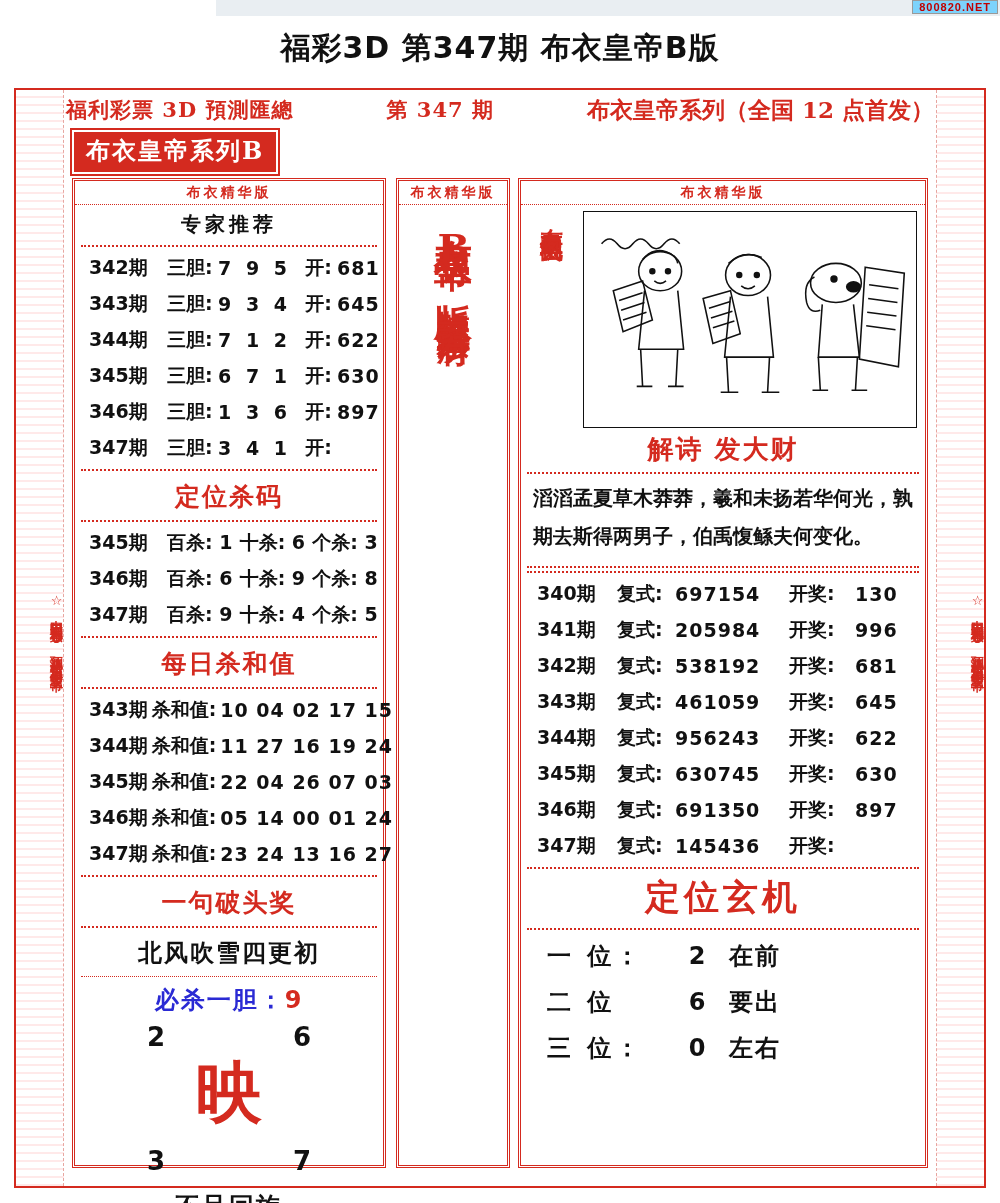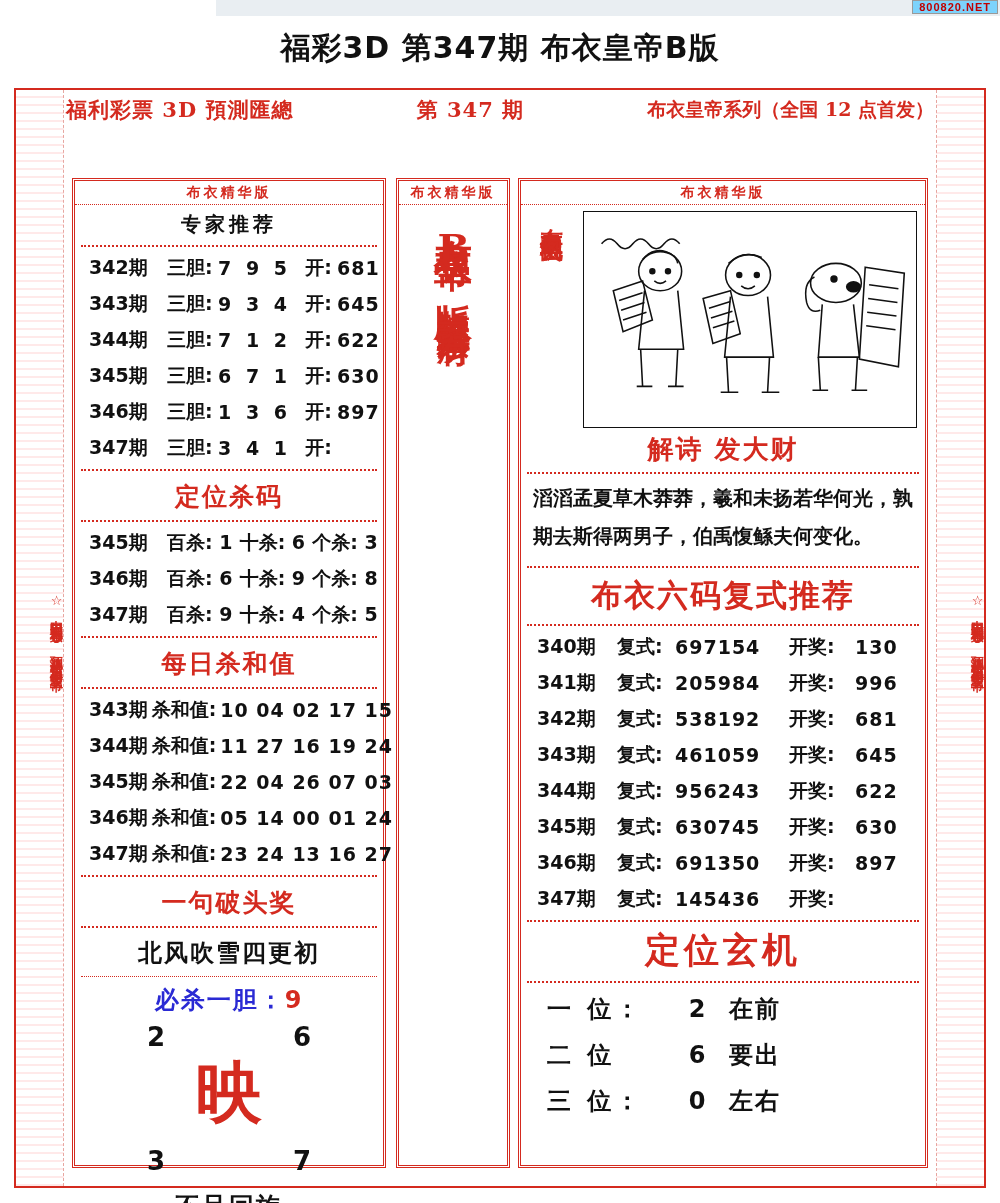--- a/index.html
+++ b/index.html
@@ -58,21 +58,21 @@
   .headerline{
     position:absolute;left:50px;top:2px;right:50px;height:36px;
     display:flex;align-items:center;justify-content:space-between;
     color:#d42a1f;font-weight:bold;
     font-size:21px;
     font-family:"DejaVu Serif","Liberation Serif",serif;
     white-space:nowrap;
   }
   .headerline .h1{letter-spacing:1px;}
   .headerline .h2{letter-spacing:1px;}
-  .headerline .h3{letter-spacing:0px;font-size:19px;}
+  .headerline .h3{letter-spacing:0px;font-size:23px;}
 
   .seriesbadge{
     position:absolute;left:56px;top:40px;
     background:#d42a1f;color:#fff;font-weight:bold;font-size:24px;
     padding:3px 12px 5px 12px;letter-spacing:2px;
     border:2px solid #ffffff;
     box-shadow:0 0 0 2px #d42a1f;
     font-family:"DejaVu Serif","Liberation Serif",serif;
   }
 
@@ -249,20 +249,21 @@
 
   <div class="sideborder left">☆中国福利彩票3D预测分析总汇原创布衣皇帝☆</div>
   <div class="sideborder right">☆中国福利彩票3D预测分析总汇原创布衣皇帝☆</div>
 
   <div class="headerline">
     <span class="h1">福利彩票 3D 預測匯總</span>
     <span class="h2">第 347 期</span>
     <span class="h3">布衣皇帝系列（全国 12 点首发）</span>
   </div>
 
+  <div class="seriesbadge">布衣皇帝系列B</div>
 
   <div class="board">
 
     <div class="col-left">
       <div class="tinytop">布衣精华版</div>
 
       <div class="sectitle">专家推荐</div>
       <div class="hr-dot"></div>
 
       <table class="rows">
@@ -453,21 +454,20 @@
             </g>
           </svg>
         </div>
       </div>
 
       <div class="jieshi">解诗 发大财</div>
       <div class="hr-dot"></div>
       <div class="poemtext">滔滔孟夏草木莽莽，羲和未扬若华何光，孰期去斯得两男子，伯禹愎鲧夫何变化。</div>
       <div class="hr-dot"></div>
 
-      <div class="rtitle">布衣六码复式推荐</div>
       <div class="hr-dot"></div>
 
       <table class="six">
         <tbody>
             <tr>
           <td class="qi">340期</td>
           <td class="fu">复式:</td>
           <td class="fnum">697154</td>
           <td class="kj">开奖:</td>
           <td class="res">130</td>

